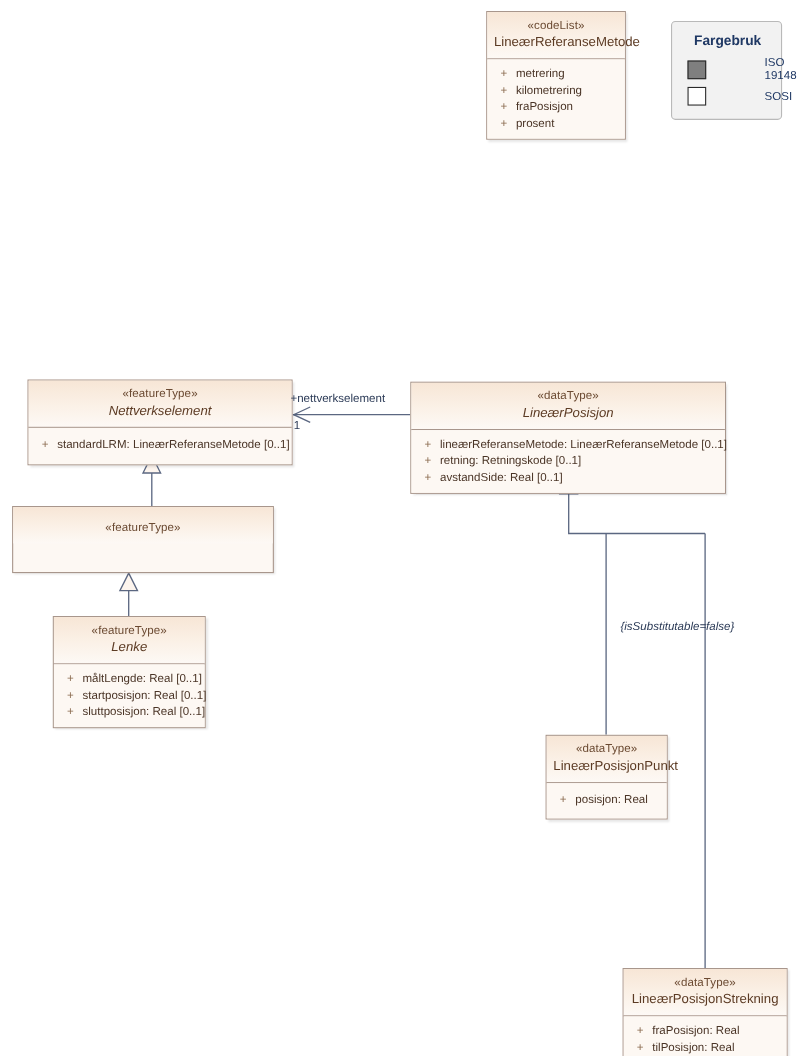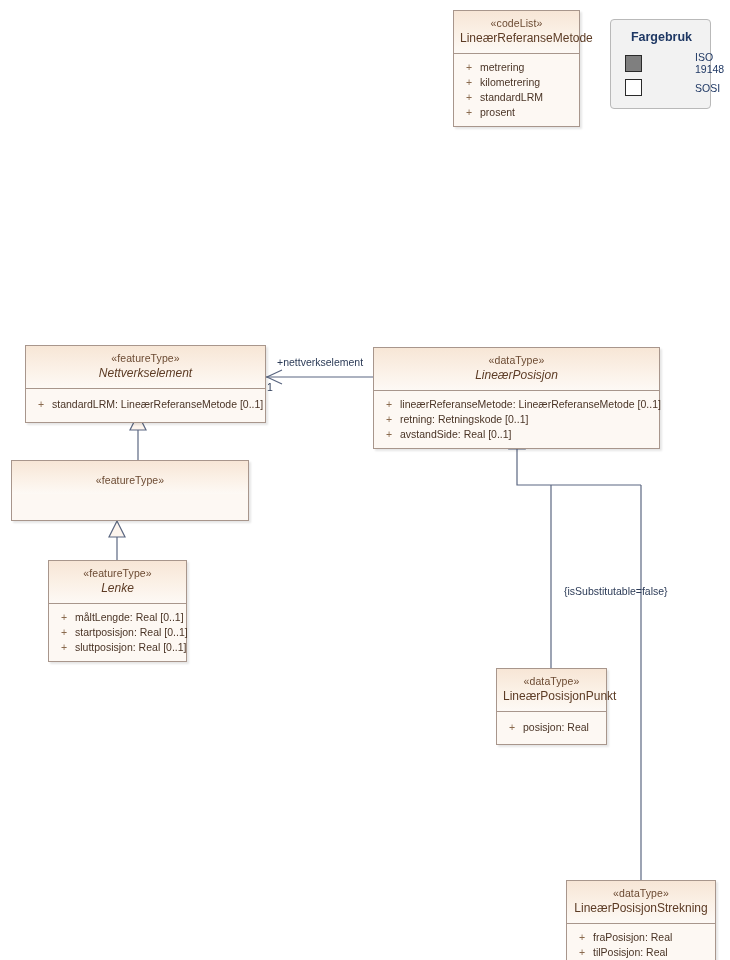--- a/index.html
+++ b/index.html
@@ -157,37 +157,37 @@
     </g>
 
     <g>
       <path class="tri" d="M 517 433 L 509 449 L 525 449 Z"></path>
       <path class="ln" d="M 517 449 L 517 485 L 641 485"></path>
       <path class="ln" d="M 551 485 L 551 668"></path>
       <path class="ln" d="M 641 485 L 641 880"></path>
     </g>
   </svg>
 
-  <div class="uml-class has-body" style="left:453px; top:10px; width:127px;">
+  <div class="uml-class has-body" style="left:442px; top:10px; width:127px;">
     <div class="uml-head">
       <span class="stereotype">«codeList»</span>
       <span class="cls-name">LineærReferanseMetode</span>
     </div>
     <div class="uml-body">
       <div class="attr-row">
         <span class="attr-vis">+</span>
         <span class="attr-text">metrering</span>
       </div>
       <div class="attr-row">
         <span class="attr-vis">+</span>
         <span class="attr-text">kilometrering</span>
       </div>
       <div class="attr-row">
         <span class="attr-vis">+</span>
-        <span class="attr-text">standardLRM</span>
+        <span class="attr-text">fraPosisjon</span>
       </div>
       <div class="attr-row">
         <span class="attr-vis">+</span>
         <span class="attr-text">prosent</span>
       </div>
     </div>
   </div>
 
   <div id="legend" style="left:610px; top:19px; width:101px;">
     <div class="legend-title">Fargebruk</div>
@@ -285,17 +285,17 @@
         <span class="attr-vis">+</span>
         <span class="attr-text">fraPosisjon: Real</span>
       </div>
       <div class="attr-row">
         <span class="attr-vis">+</span>
         <span class="attr-text">tilPosisjon: Real</span>
       </div>
     </div>
   </div>
 
-  <div class="edge-label" style="left:277px; top:356px;">+nettverkselement</div>
+  <div class="edge-label" style="left:264px; top:356px;">+nettverkselement</div>
   <div class="edge-label" style="left:267px; top:381px;">1</div>
-  <div class="edge-label" style="left:564px; top:585px;">{isSubstitutable=false}</div>
+  <div class="edge-label" style="left:564px; top:564px;font-style:italic;">{isSubstitutable=false}</div>
 
 </div>
 
 </body></html>

